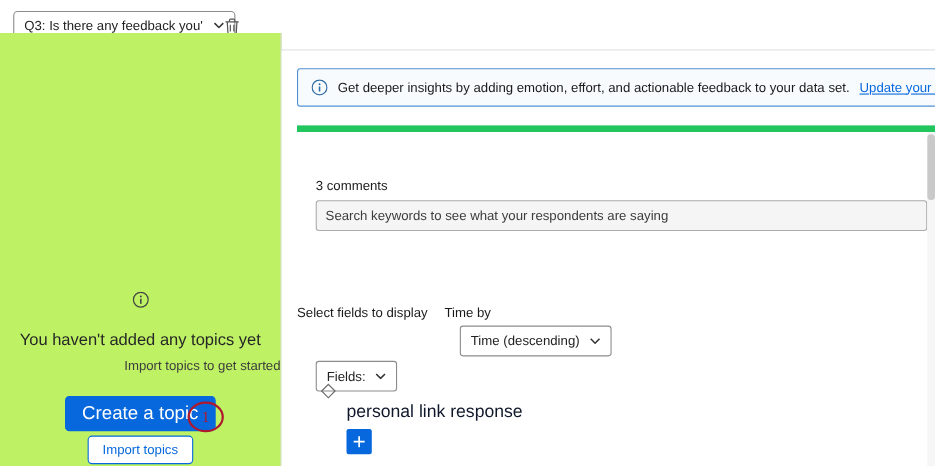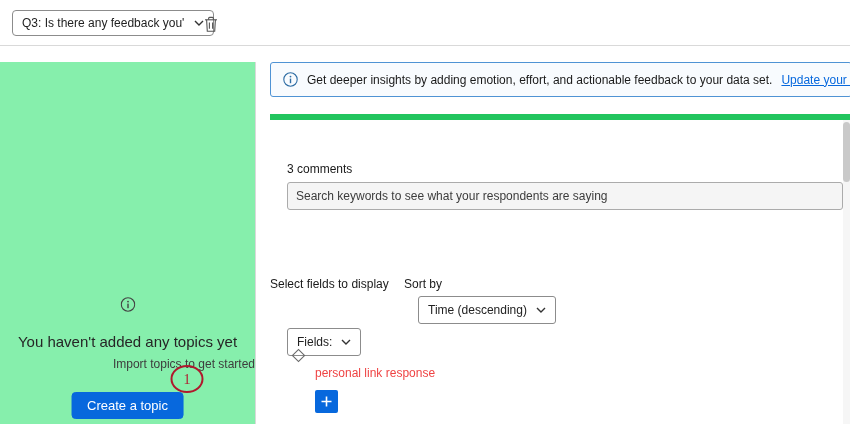--- a/index.html
+++ b/index.html
@@ -19,36 +19,36 @@
     border:1px solid #8c8c8c; border-radius:4px; background:#fff;
     font-size:12px; color:#222; cursor:pointer; white-space:nowrap;
   }
   .trash-btn {
     position:absolute; left:200px; top:13px; width:22px; height:22px;
     background:none; border:none; cursor:pointer; display:flex; align-items:center; justify-content:center;
   }
 
   
   .left-panel {
-    position:absolute; left:0; top:62px; width:256px; bottom:0;
-    background:#86efac; border-right:1px solid #d9d9d9;
+    position:absolute; left:0; top:30px; width:256px; bottom:0;
+    background:#bef264; border-right:1px solid #d9d9d9;
   }
   .lp-icon { position:absolute; left:50%; top:235px; transform:translateX(-50%); }
   .lp-title {
     position:absolute; left:0; top:271px; width:100%; text-align:center;
     font-size:15px; color:#262626;
   }
   .lp-subtitle {
     position:absolute; left:0; top:295px; width:100%; text-align:right;
     font-size:12px; color:#3d3d3d;
   }
   .btn-primary {
     position:absolute; left:50%; top:330px; transform:translateX(-50%);
     background:#0768dd; color:#fff; border:1px solid #0768dd; border-radius:4px;
-    font-size:13px; padding:5px 15px; cursor:pointer; white-space:nowrap;
+    font-size:17px; padding:5px 15px; cursor:pointer; white-space:nowrap;
     font-family:"Liberation Sans", sans-serif;
   }
   .btn-secondary {
     position:absolute; left:50%; top:366px; transform:translateX(-50%);
     background:#fff; color:#0768dd; border:1px solid #0768dd; border-radius:4px;
     font-size:12px; padding:5px 13px; cursor:pointer; white-space:nowrap;
     font-family:"Liberation Sans", sans-serif;
   }
   .annotation { position:absolute; left:168px; top:410px; overflow:visible; pointer-events:none; }
 
@@ -79,21 +79,21 @@
   .lbl-sort { left:134px; }
   .dropdown {
     position:absolute; top:176px; height:28px;
     display:inline-flex; align-items:center; gap:9px; padding:0 9px;
     border:1px solid #8c8c8c; border-radius:3px; background:#fff;
     font-size:12px; color:#222; cursor:pointer; white-space:nowrap;
   }
   .dd-fields { left:17px;margin-top:32px; }
   .dd-sort { left:148px; }
   .diamond-icon { position:absolute; left:20px; top:227px; }
-  .response-label { position:absolute; left:45px; top:246px; font-size:12px; color:#ef4444; white-space:nowrap; }
+  .response-label { position:absolute; left:45px; top:246px; font-size:16px; color:#0f172a; white-space:nowrap; }
   .plus-btn {
     position:absolute; left:45px; top:270px; width:23px; height:23px;
     background:#0768dd; border:none; border-radius:2px; color:#fff;
     display:flex; align-items:center; justify-content:center; cursor:pointer;
   }
   .scrollbar-track { position:absolute; right:0; top:0; bottom:0; width:7px; background:#f6f6f6; }
   .scrollbar-thumb { position:absolute; right:0; top:2px; width:7px; height:60px; background:#c9c9c9; border-radius:4px; }
 </style>
 </head>
 <body>
@@ -154,21 +154,21 @@
       <span>Get deeper insights by adding emotion, effort, and actionable feedback to your data set.</span>
       <a>Update your data set</a>
     </div>
 
     <div class="card">
       <div class="comments-count">3 comments</div>
 
       <input class="search-input" type="text" placeholder="Search keywords to see what your respondents are saying" style="">
 
       <div class="field-label lbl-fields">Select fields to display</div>
-      <div class="field-label lbl-sort">Sort by</div>
+      <div class="field-label lbl-sort">Time by</div>
 
       <div class="dropdown dd-fields">
         <span>Fields:</span>
         <span style="display:flex;">
           <svg width="10" height="6" viewBox="0 0 10 6">
               <path d="M1 1l4 4 4-4" fill="none" stroke="#333" stroke-width="1.4"></path>
             </svg>
         </span>
       </div>
 

